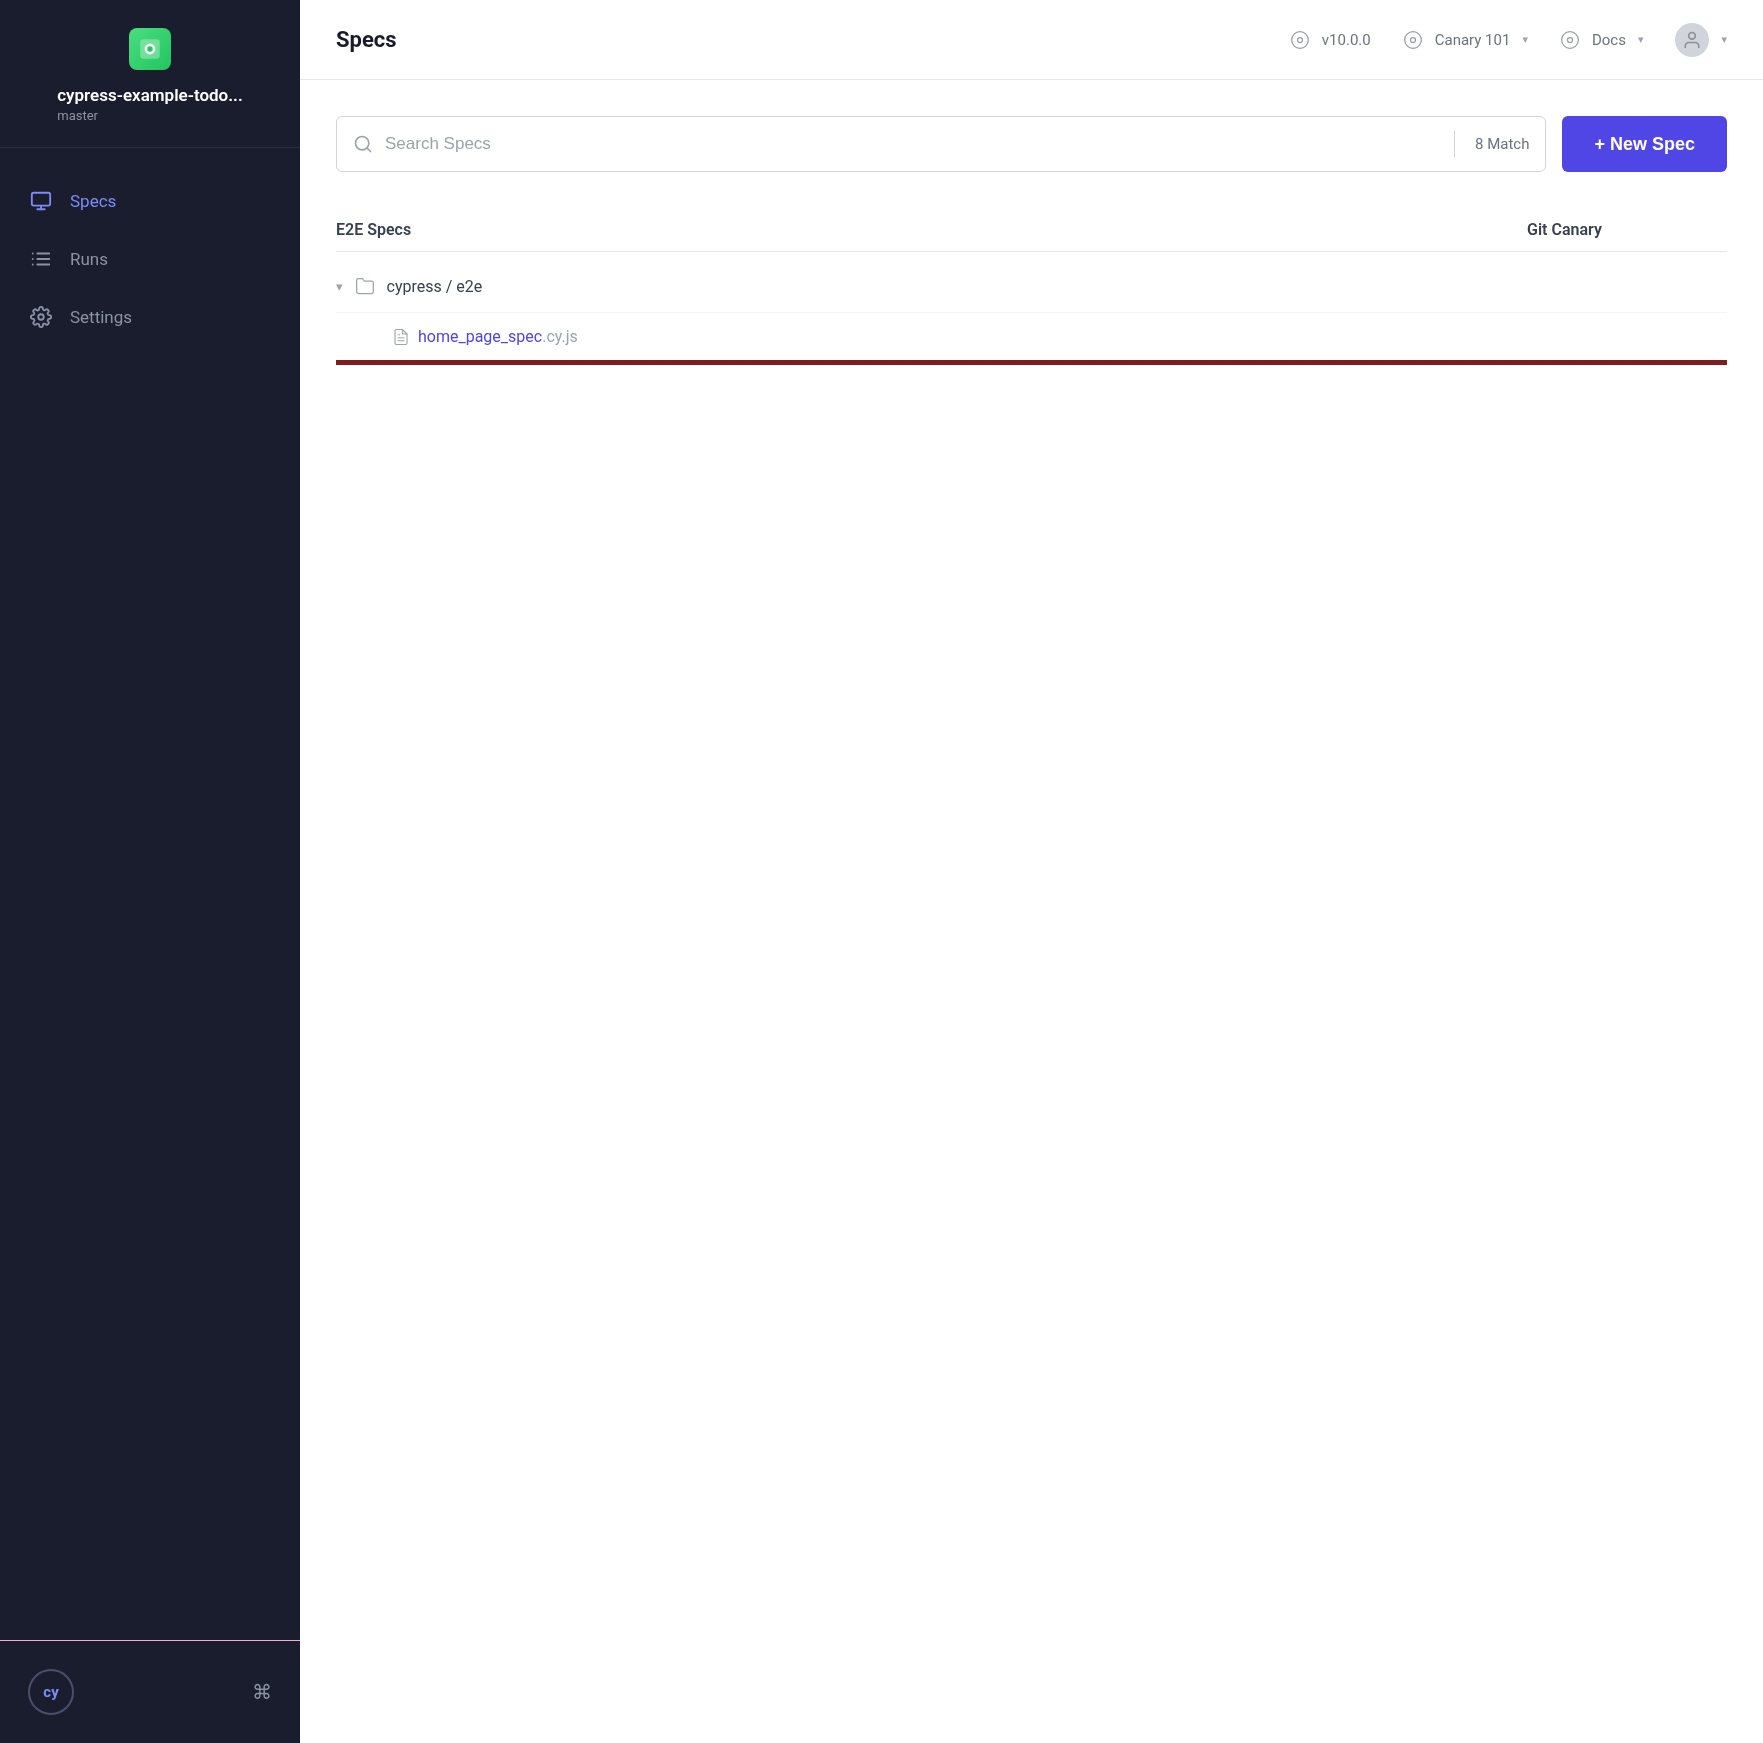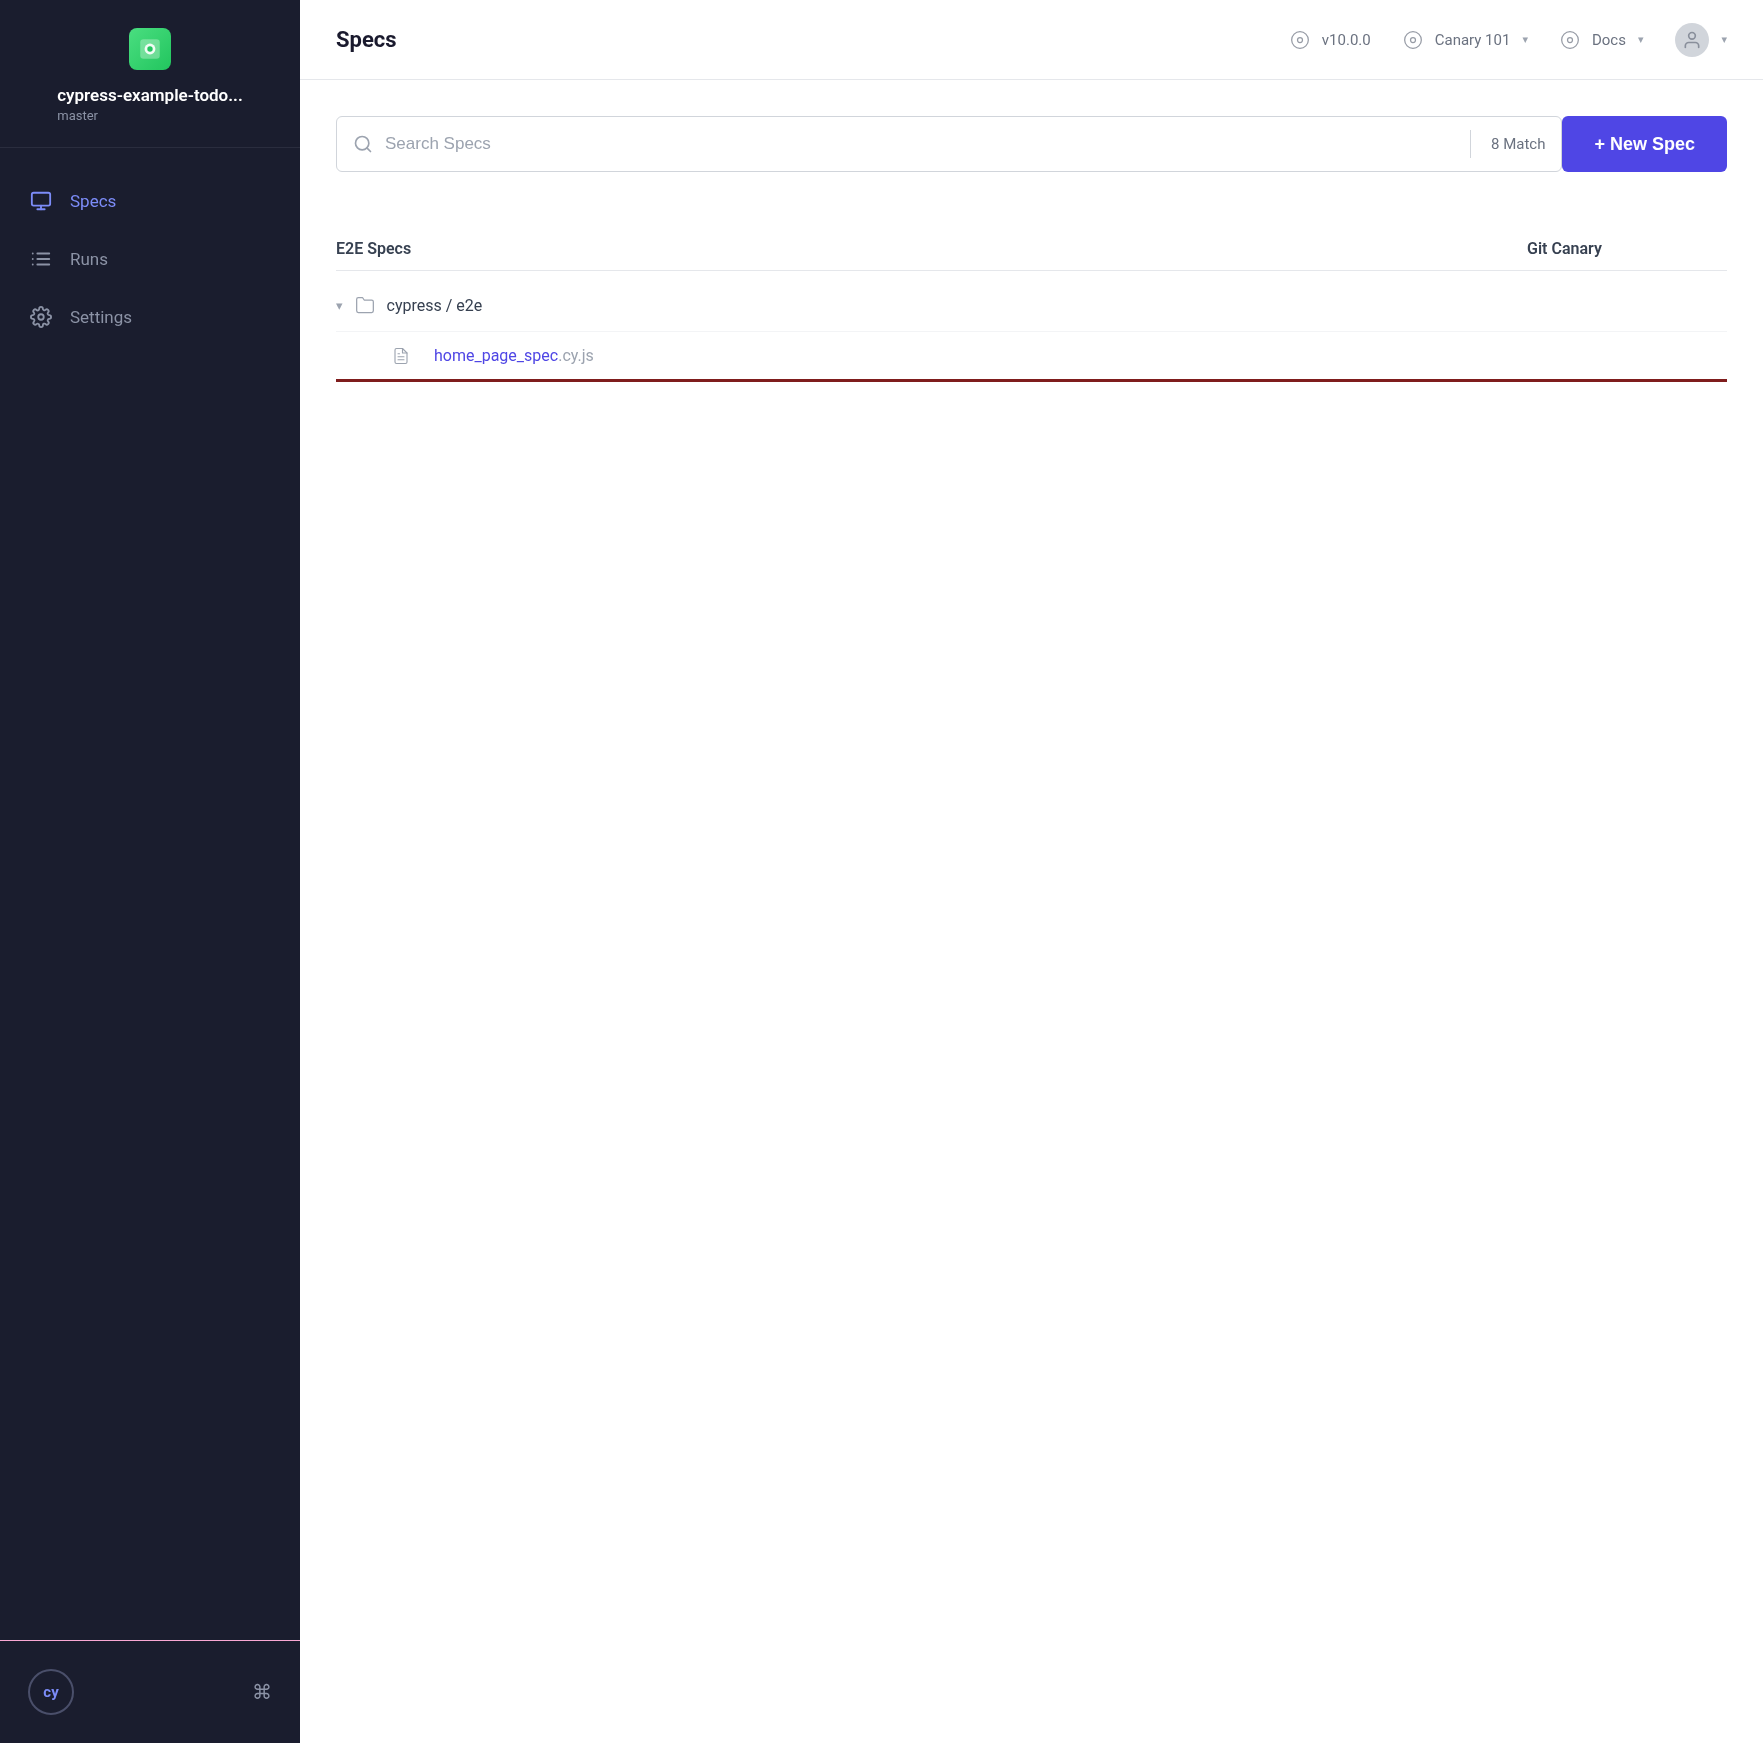--- a/index.html
+++ b/index.html
@@ -189,22 +189,23 @@
     
     .content {
       flex: 1;
       padding: 36px 36px;
       overflow-y: auto;
     }
 
     
     .toolbar {
       display: flex;
+      gap: 16px;
       align-items: flex-end;
-      margin-bottom: 55px;
+      margin-bottom: 36px;
     }
 
     .search-bar {
       flex: 1;
       display: flex;
       align-items: center;
       border: 1.5px solid #d1d5db;
       border-radius: 6px;
       padding: 0 16px;
       height: 56px;
@@ -305,23 +306,23 @@
     .folder-path {
       font-size: 16px;
       color: #374151;
     }
 
     
     .spec-file-row {
       display: flex;
       align-items: center;
       padding: 14px 0 14px 56px;
-      gap: 24px;
+      gap: 8px;
       cursor: pointer;
-      border-bottom: 3px solid #7f1d1d;
+      border-bottom: 5px solid #7f1d1d;
     }
 
     .file-icon {
       color: #9ca3af;
       flex-shrink: 0;
     }
 
     .spec-filename {
       font-size: 16px;
     }

